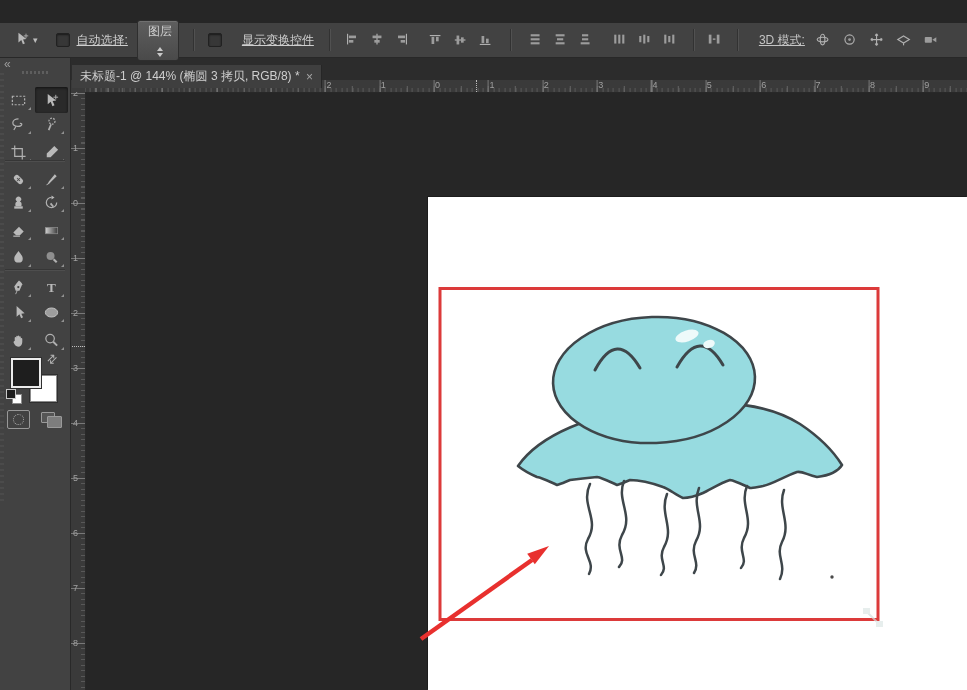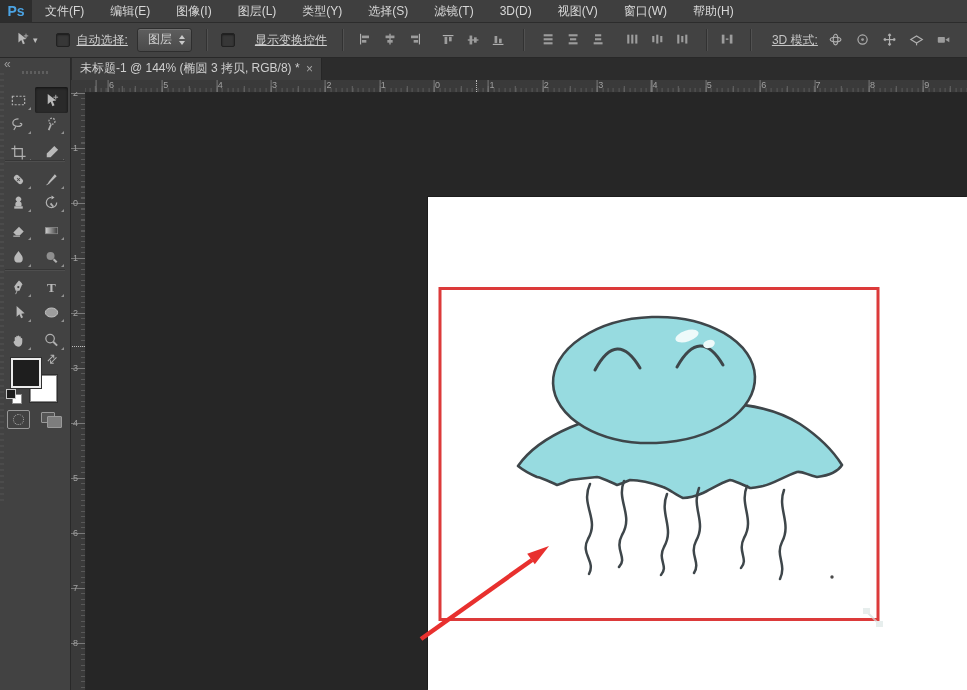--- a/index.html
+++ b/index.html
@@ -11,33 +11,33 @@
   .logo{width:32px;height:22px;background:#2d2d2d;color:var(--c-accent-blue,#4ba3e3);
         font-weight:bold;font-size:14px;display:flex;align-items:center;justify-content:center;}
   .menu-item{padding:0 13px;line-height:22px;white-space:nowrap;}
   
   .optionsbar{position:absolute;left:0;top:23px;width:967px;height:34px;background:#424242;
               border-bottom:1px solid #282828;display:flex;align-items:center;font-size:12px;color:#cfcfcf;z-index:30;}
   .ob-sep{width:1px;height:22px;background:#323232;border-right:1px solid #515151;flex:0 0 auto;}
   .checkbox{width:12px;height:12px;background:#373737;border:1px solid #212121;border-radius:2px;
             box-shadow:inset 0 1px 2px rgba(0,0,0,.55);flex:0 0 auto;}
   .dropdown{display:flex;align-items:center;gap:7px;background:linear-gradient(#5e5e5e,#4a4a4a);
-            border:1px solid #2e2e2e;border-radius:3px;padding:2px 6px 3px 10px;box-shadow:inset 0 1px 0 #707070;}
+            border:1px solid #2e2e2e;border-radius:3px;padding:2px 6px 3px 10px;box-shadow:inset 0 1px 0 #707070;flex-direction:column;}
   .spinner{display:inline-flex;flex-direction:column;gap:2px;}
   .spinner i{width:0;height:0;border-left:3.5px solid transparent;border-right:3.5px solid transparent;}
   .spinner .up{border-bottom:4px solid #c9c9c9;}
   .spinner .dn{border-top:4px solid #c9c9c9;}
   .caret{color:#bdbdbd;font-size:9px;margin-left:3px;}
   .ob-group{display:inline-flex;gap:5px;align-items:center;}
   .ob-btn{display:inline-flex;width:20px;height:20px;align-items:center;justify-content:center;border-radius:2px;}
   .ob-label{white-space:nowrap;text-decoration:underline;}
   .ic{display:inline-flex;align-items:center;justify-content:center;}
   
   .tabbar{position:absolute;left:70px;top:57px;width:897px;height:23px;background:#2c2c2c;z-index:20;}
-  .tab{position:absolute;left:2px;top:0;height:23px;width:250px;background:#3f3f3f;display:flex;align-items:center;
+  .tab{position:absolute;left:2px;top:8px;height:23px;width:250px;background:#3f3f3f;display:flex;align-items:center;
        padding:0 8px;box-sizing:border-box;font-size:12px;color:#cfcfcf;border-right:1px solid #262626;}
   .tab-title{white-space:nowrap;overflow:hidden;}
   .tab-close{margin-left:auto;color:#a5a5a5;font-size:12px;padding-left:6px;}
   
   .toolbar{position:absolute;left:0;top:57px;width:70px;height:633px;background:#424242;
            border-right:1px solid #292929;z-index:25;}
   .tb-edge{position:absolute;left:0;top:16px;width:4px;height:430px;
            background:repeating-linear-gradient(180deg,#525252 0 2px,transparent 2px 6px);opacity:.55;}
   .tb-collapse{position:absolute;left:4px;top:0;color:#9c9c9c;font-size:12px;letter-spacing:-2px;}
   .tb-grip{position:absolute;left:22px;top:14px;width:28px;height:3px;
@@ -89,36 +89,20 @@
   .doc{position:absolute;left:343px;top:105px;width:539px;height:493px;background:var(--c-document-white,#fff);
        box-shadow:-1px -1px 0 #1c1c1c;}
   #drawing{position:absolute;left:343px;top:105px;}
   #arrow{position:absolute;left:325px;top:443px;}
 </style>
 </head>
 <body>
 
 <div id="app">
 
-  <div class="menubar">
-    <div class="logo">Ps</div>
-    <div id="menu-items" style="display:flex;">
-        <span class="menu-item">文件(F)</span>
-        <span class="menu-item">编辑(E)</span>
-        <span class="menu-item">图像(I)</span>
-        <span class="menu-item">图层(L)</span>
-        <span class="menu-item">类型(Y)</span>
-        <span class="menu-item">选择(S)</span>
-        <span class="menu-item">滤镜(T)</span>
-        <span class="menu-item">3D(D)</span>
-        <span class="menu-item">视图(V)</span>
-        <span class="menu-item">窗口(W)</span>
-        <span class="menu-item">帮助(H)</span>
-      </div>
-  </div>
 
   <div class="optionsbar">
     <span style="margin-left:14px;" id="ob-move-icon"><span class="ic">
           <svg width="16" height="16" viewBox="0 0 18 18" fill="none" stroke="#b0b0b0" stroke-width="1.3">
             <path d="M5 2 L5 13 L8.2 10.2 L10 15 L12.2 14 L10.2 9.6 L14 9 Z" fill="#b9b9b9" stroke="none"></path>
             <path d="M13.5 3 v5 M11 5.5 h5" stroke-width="1"></path>
           </svg>
         </span></span>
     <span class="caret">▾</span>
     <span class="checkbox" style="margin-left:18px;"></span>

